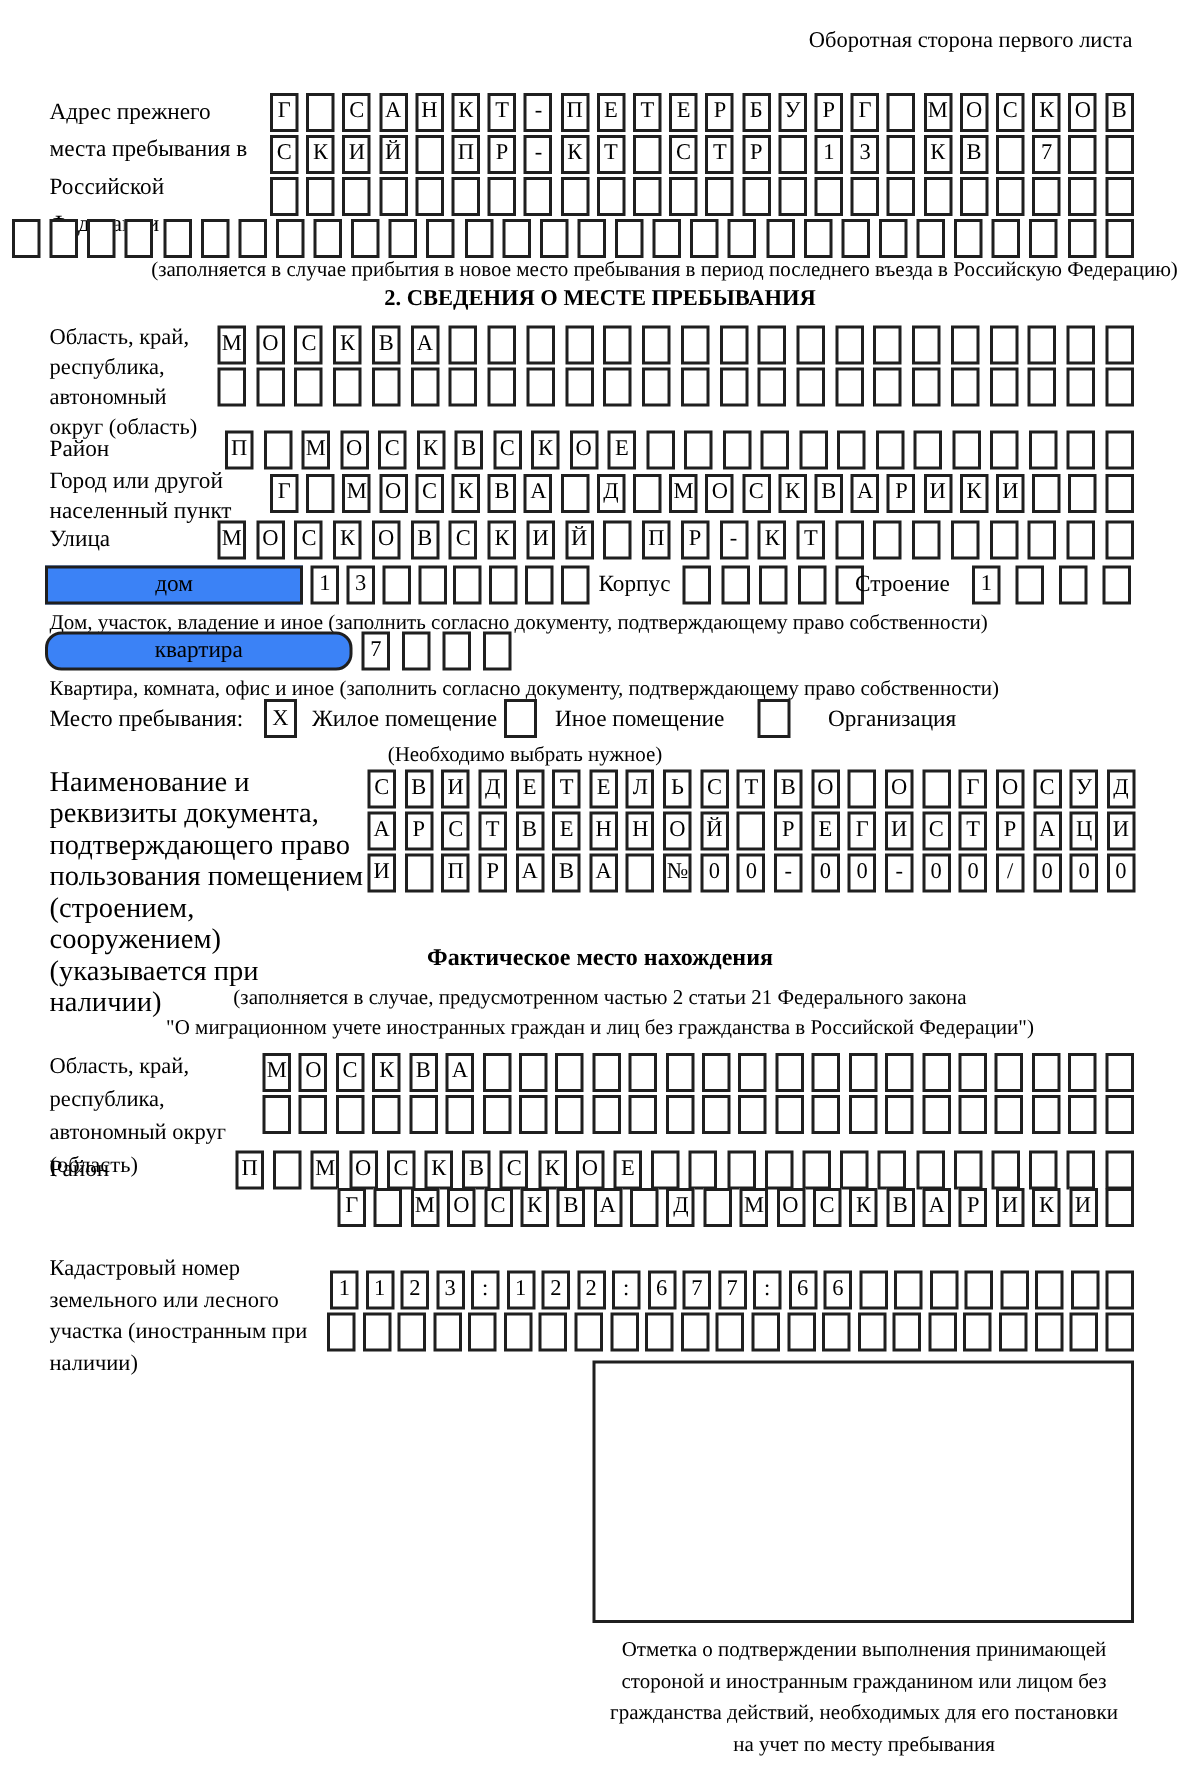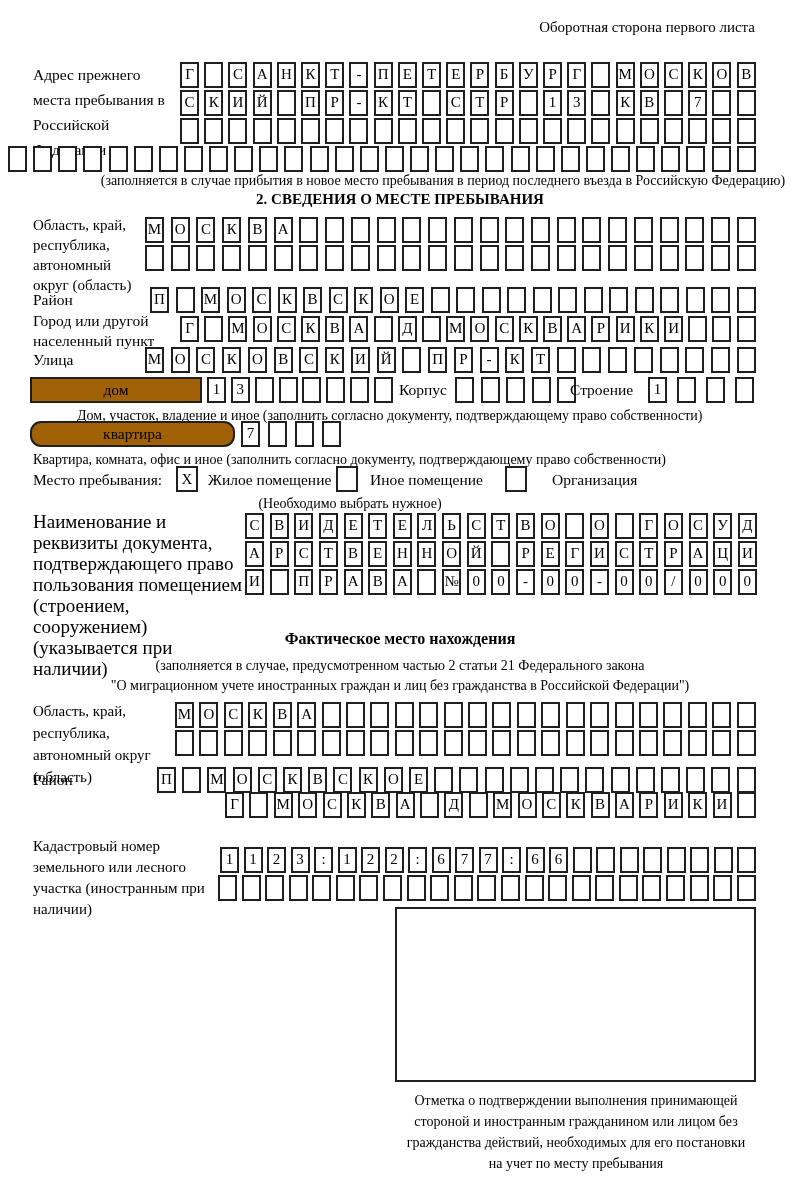--- a/index.html
+++ b/index.html
@@ -5,21 +5,21 @@
   html,body{margin:0;padding:0;background:#fff;}
   .page{position:relative;width:800px;height:1180px;background:#ffffff;
         font-family:"Liberation Serif",serif;color:#000;overflow:hidden;}
   .lbl{position:absolute;font-size:15.5px;line-height:20px;}
   .note{position:absolute;font-size:14px;line-height:18px;}
   .title{position:absolute;left:0;width:100%;text-align:center;font-weight:bold;font-size:15px;}
   .boxrow{position:absolute;display:flex;justify-content:space-between;}
   .cell{flex:0 0 auto;width:19px;height:26px;border:2px solid #1f1f1f;box-sizing:border-box;
         text-align:center;font-size:15px;line-height:21px;background:#fff;}
   .wbox{position:absolute;height:26px;border:2px solid #1f1f1f;box-sizing:border-box;
-        text-align:center;font-size:15.5px;line-height:21px;background:#a16207;}
+        text-align:center;font-size:15.5px;line-height:21px;background:#3b82f6;}
   .cb{position:absolute;width:22px;height:26px;border:2px solid #1f1f1f;box-sizing:border-box;
       text-align:center;font-size:15px;line-height:22px;background:#fff;}
   .stamp{position:absolute;border:2px solid #1f1f1f;box-sizing:border-box;background:#fff;}
   .center{text-align:center;}
   .lines div{display:block;}
 </style>
 </head>
 <body>
 
 <div class="page">
@@ -298,21 +298,21 @@
       <div class="cell"></div>
       <div class="cell"></div>
     </div>
   <div class="lbl" style="left:570px;top:380px;">Строение</div>
   <div class="boxrow" style="left:648px;top:377px;width:106px;">
       <div class="cell">1</div>
       <div class="cell"></div>
       <div class="cell"></div>
       <div class="cell"></div>
     </div>
-  <div class="note" style="left:33px;top:407px;margin-left:44px;">Дом, участок, владение и иное (заполнить согласно документу, подтверждающему право собственности)</div>
+  <div class="note" style="left:33px;top:407px;">Дом, участок, владение и иное (заполнить согласно документу, подтверждающему право собственности)</div>
 
   <div class="wbox" style="left:30px;top:421px;width:205px;border-radius:11px;">квартира</div>
   <div class="boxrow" style="left:241px;top:421px;width:100px;">
       <div class="cell">7</div>
       <div class="cell"></div>
       <div class="cell"></div>
       <div class="cell"></div>
     </div>
   <div class="note" style="left:33px;top:451px;">Квартира, комната, офис и иное (заполнить согласно документу, подтверждающему право собственности)</div>
 

